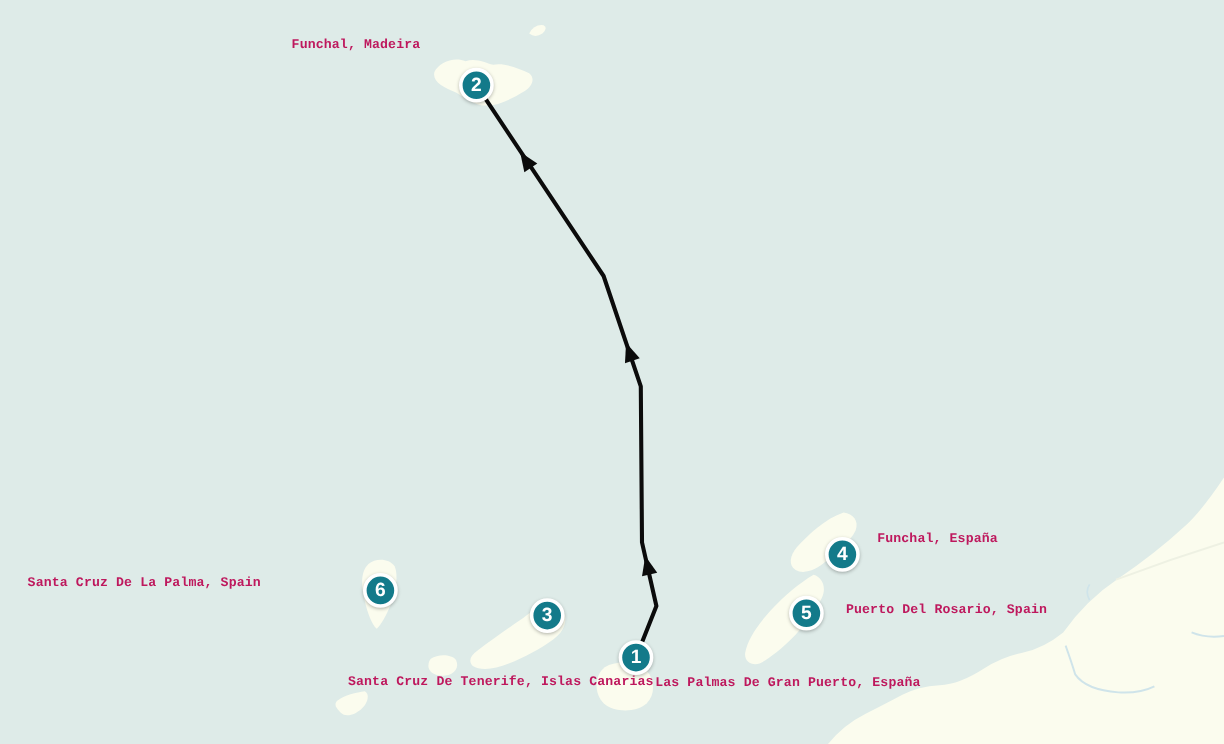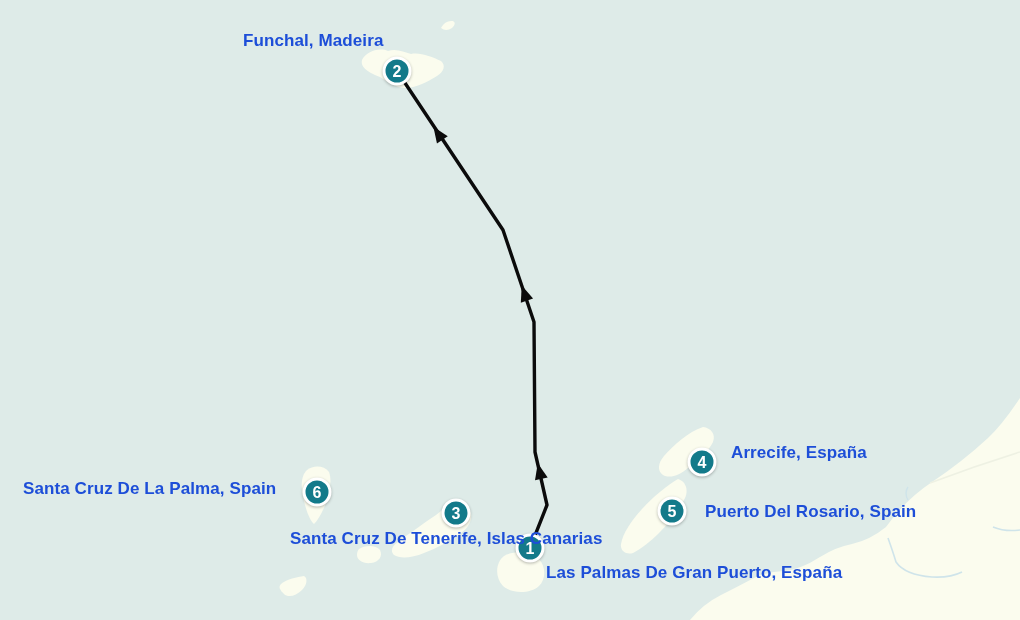--- a/index.html
+++ b/index.html
@@ -14,22 +14,23 @@
   svg{position:absolute;left:0;top:0;display:block;}
   .stop-marker{
     position:absolute;z-index:2;width:23px;height:23px;
     transform:translate(-50%,-50%);
     background:var(--marker);border:3px solid #ffffff;border-radius:50%;
     color:#ffffff;font-weight:700;font-size:16px;line-height:23px;text-align:center;
     box-shadow:0 1px 3px rgba(0,0,0,.28);cursor:pointer;
   }
   .stop-label{
     position:absolute;z-index:3;white-space:nowrap;
-    color:#1d4ed8;font-weight:700;font-size:17px;line-height:1.1;
+    color:#be185d;font-weight:700;font-size:11px;line-height:1.1;
     letter-spacing:.1px;
+    font-family:Liberation Mono, monospace;
   }
 </style>
 </head>
 <body>
 
 <div class="map">
 
   <svg width="1020" height="620" viewBox="0 0 1020 620">
 
     <rect x="0" y="0" width="1020" height="620" fill="var(--ocean)"></rect>
@@ -68,19 +69,19 @@
   </svg>
 
   <div class="stop-marker" style="left:530px;top:548px">1</div>
   <div class="stop-marker" style="left:397px;top:71px">2</div>
   <div class="stop-marker" style="left:456px;top:513px">3</div>
   <div class="stop-marker" style="left:702px;top:462px">4</div>
   <div class="stop-marker" style="left:672px;top:511px">5</div>
   <div class="stop-marker" style="left:317px;top:492px">6</div>
 
   <div class="stop-label" style="left:243px;top:32px">Funchal, Madeira</div>
-  <div class="stop-label" style="left:731px;top:444px">Arrecife, España</div>
+  <div class="stop-label" style="left:731px;top:444px">Funchal, España</div>
   <div class="stop-label" style="left:705px;top:503px">Puerto Del Rosario, Spain</div>
   <div class="stop-label" style="left:23px;top:480px">Santa Cruz De La Palma, Spain</div>
-  <div class="stop-label" style="left:290px;top:530px">Santa Cruz De Tenerife, Islas Canarias</div>
+  <div class="stop-label" style="left:290px;top:563px">Santa Cruz De Tenerife, Islas Canarias</div>
   <div class="stop-label" style="left:546px;top:564px">Las Palmas De Gran Puerto, España</div>
 
 </div>
 
 </body></html>

